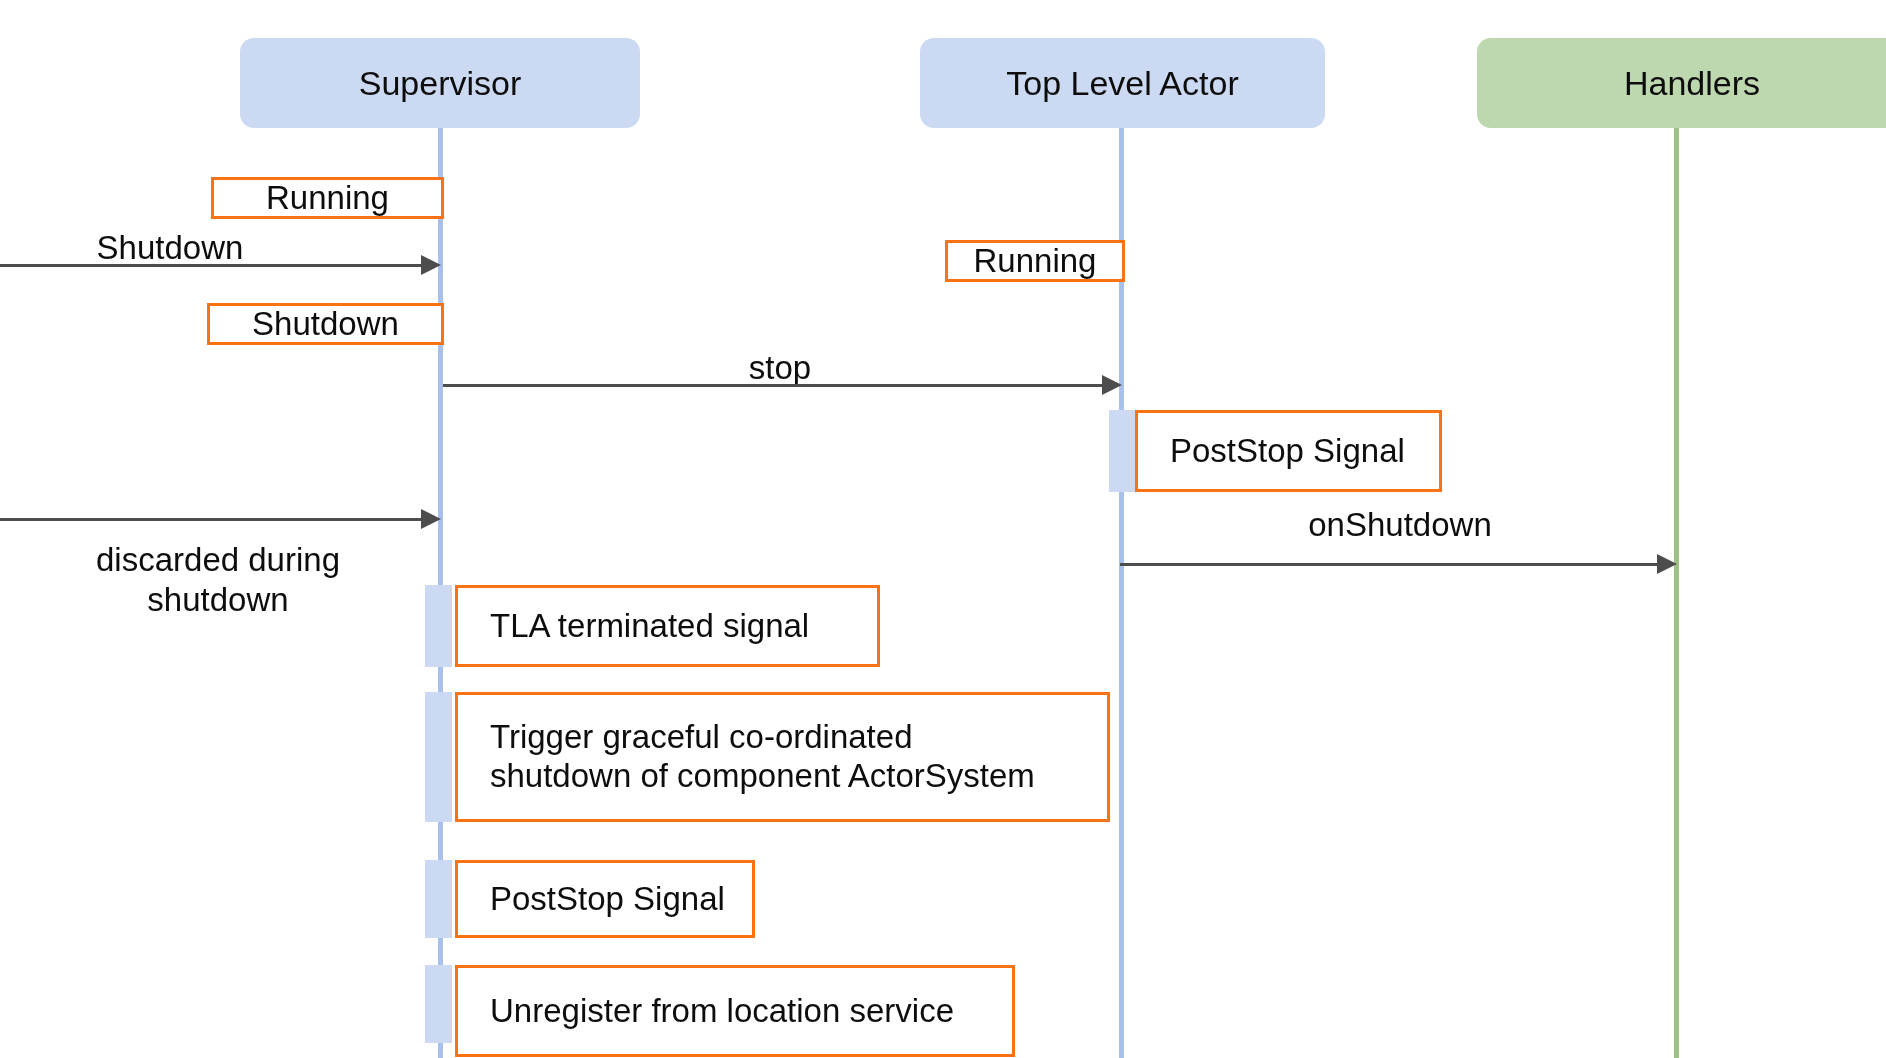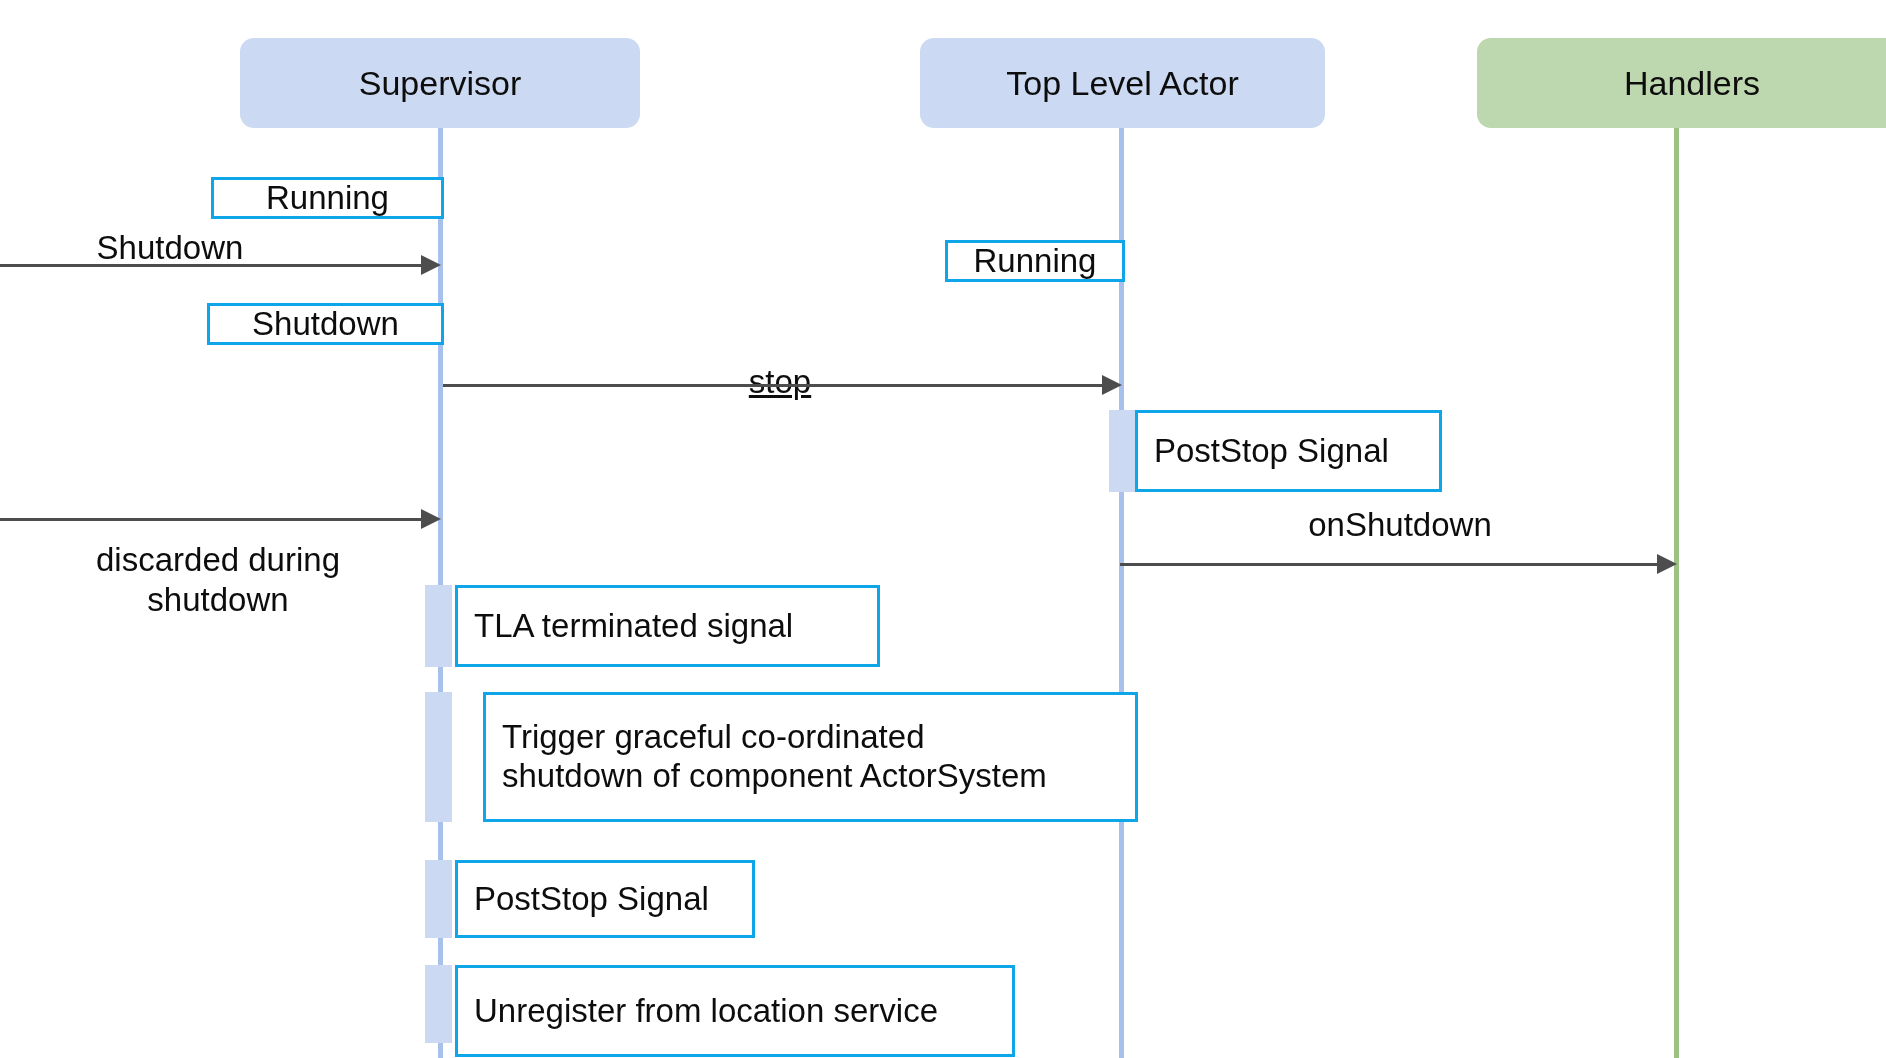--- a/index.html
+++ b/index.html
@@ -17,28 +17,28 @@
   }
 
   .lifeline{position:absolute;width:5px;}
   .lifeline.blue{background:#a8c0ec;}
   .lifeline.green{background:#9cc183;}
 
   .activation{position:absolute;width:27px;background:#ccd9f2;}
 
   .note{
     position:absolute;box-sizing:border-box;background:#ffffff;
-    border:3px solid #0ea5e9;display:flex;align-items:center;
+    border:3px solid #f97316;display:flex;align-items:center;
   }
   .note .note-text{
     font-size:33px;color:#0d0d0d;line-height:1.18;white-space:pre-line;
     width:100%;
   }
   .note.center .note-text{text-align:center;}
-  .note.left .note-text{text-align:left;padding-left:16px;}
+  .note.left .note-text{text-align:left;padding-left:32px;}
 
   .msg{position:absolute;height:3px;background:#4d4d4d;}
   .arrowhead{
     position:absolute;width:0;height:0;
     border-top:10px solid transparent;border-bottom:10px solid transparent;
     border-left:20px solid #4d4d4d;
   }
   .msg-label{
     position:absolute;font-size:33px;color:#0d0d0d;line-height:1.2;
     white-space:pre-line;text-align:center;
@@ -84,38 +84,38 @@
   </div>
 
   <div class="note left" style="left:1135px;top:410px;width:307px;height:82px;">
     <span class="note-text">PostStop Signal</span>
   </div>
 
   <div class="note left" style="left:455px;top:585px;width:425px;height:82px;">
     <span class="note-text">TLA terminated signal</span>
   </div>
 
-  <div class="note left" style="left:455px;top:692px;width:655px;height:130px;margin-left:28px;">
+  <div class="note left" style="left:455px;top:692px;width:655px;height:130px;">
     <span class="note-text">Trigger graceful co-ordinated
 shutdown of component ActorSystem</span>
   </div>
 
   <div class="note left" style="left:455px;top:860px;width:300px;height:78px;">
     <span class="note-text">PostStop Signal</span>
   </div>
 
   <div class="note left" style="left:455px;top:965px;width:560px;height:92px;">
     <span class="note-text">Unregister from location service</span>
   </div>
 
   <div class="msg-label" style="left:20px;top:228px;width:300px;">Shutdown</div>
   <div class="msg" style="left:0px;top:264px;width:421px;"></div>
   <div class="arrowhead" style="left:421px;top:255px;"></div>
 
-  <div class="msg-label" style="left:630px;top:362px;width:300px;text-decoration:underline;">stop</div>
+  <div class="msg-label" style="left:630px;top:348px;width:300px;">stop</div>
   <div class="msg" style="left:443px;top:384px;width:659px;"></div>
   <div class="arrowhead" style="left:1102px;top:375px;"></div>
 
   <div class="msg" style="left:0px;top:518px;width:421px;"></div>
   <div class="arrowhead" style="left:421px;top:509px;"></div>
   <div class="msg-label" style="left:18px;top:540px;width:400px;">discarded during
 shutdown</div>
 
   <div class="msg-label" style="left:1180px;top:505px;width:440px;">onShutdown</div>
   <div class="msg" style="left:1120px;top:563px;width:537px;"></div>

